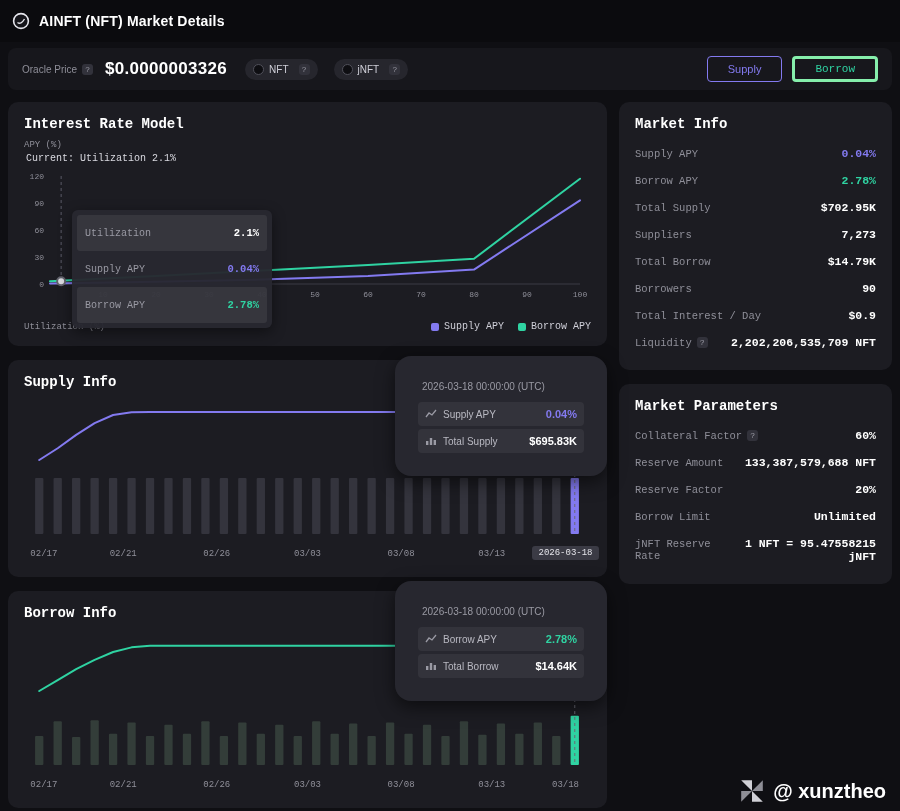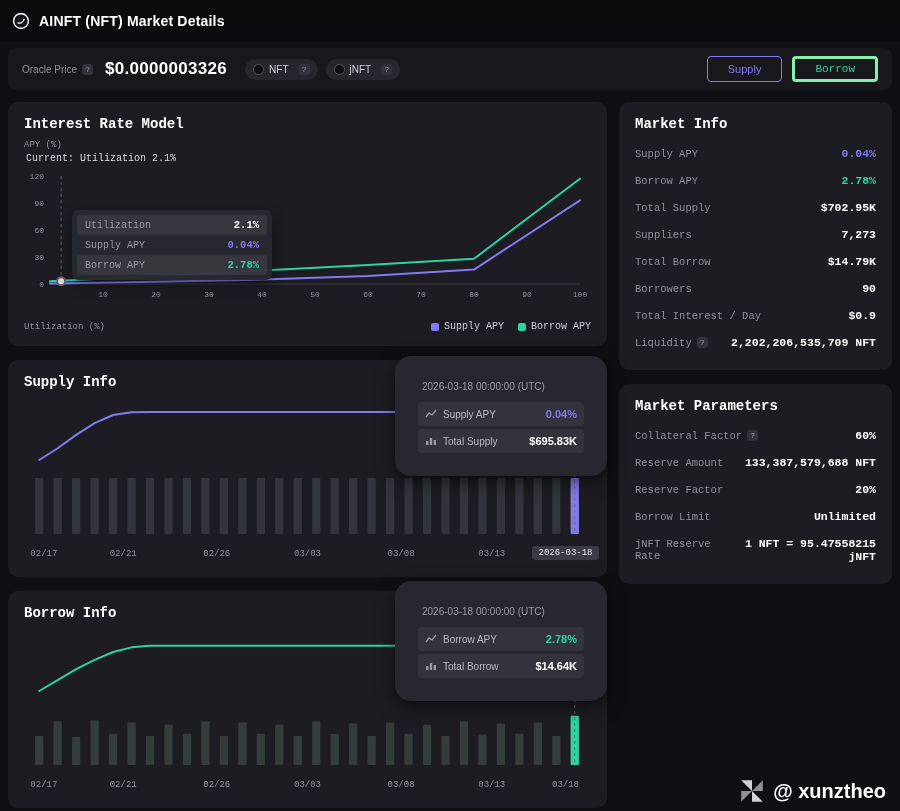--- a/index.html
+++ b/index.html
@@ -11,21 +11,21 @@
     position: relative;
     overflow: hidden;
   }
   .topbar { height: 42px; display: flex; align-items: center; gap: 9px; padding: 0 12px; background: #0b0b0e; }
   .topbar h1 { font-size: 14px; font-weight: bold; color: #ffffff; letter-spacing: .2px; }
 
   .pricebar { margin: 6px 8px 12px; background: #17171c; border-radius: 8px; height: 42px;
     display: flex; align-items: center; padding: 0 14px; gap: 12px; }
   .oracle-label { color: #8f8f99; font-size: 10px; display: flex; align-items: center; }
   .price { font-size: 17px; font-weight: bold; color: #ffffff; letter-spacing: .3px; }
-  .badges { display: flex; gap: 8px; margin-left: 6px; }
+  .badges { display: flex; gap: 16px; margin-left: 6px; }
   .badge { background: #26262d; border-radius: 11px; height: 21px; display: flex; align-items: center; gap: 5px;
     padding: 0 8px; font-size: 10px; color: #cfcfd8; cursor: pointer; }
   .badge-dot { width: 11px; height: 11px; border-radius: 50%; background: #0e0e12; border: 1px solid #50505a; }
   .help { display: inline-flex; width: 11px; height: 11px; border-radius: 3px; background: #32323b; color: #9a9aa4;
     font-size: 8px; align-items: center; justify-content: center; margin-left: 5px; cursor: pointer; flex: none; }
   .actions { margin-left: auto; display: flex; gap: 10px; }
   .btn { background: transparent; border-radius: 4px; font-size: 11px; padding: 4px 20px; cursor: pointer; font-family: inherit; }
   .btn.supply { color: #837af0; border: 1px solid #837af0; }
   .btn.borrow { color: #2fd3a2; border: 3px solid #86efac; font-family: Liberation Mono, monospace; }
 
@@ -37,21 +37,21 @@
   .axis-label { color: #8f8f99; font-size: 9px; }
   .current-label { color: #d9d9e0; font-size: 10px; margin: 3px 0 2px 2px; }
   .chart-footer { display: flex; justify-content: space-between; align-items: flex-end; margin-top: 2px; }
   .legend { display: flex; gap: 14px; }
   .legend-item { display: flex; gap: 5px; align-items: center; font-size: 10px; color: #cfcfd8; cursor: pointer; }
   .legend-swatch { width: 8px; height: 8px; border-radius: 2px; }
 
   .irm-tooltip { position: absolute; left: 64px; top: 108px; width: 200px; background: rgba(40,40,48,.96);
     border-radius: 6px; padding: 5px; box-shadow: 0 4px 14px rgba(0,0,0,.45); z-index: 5; }
   .irm-row { display: flex; justify-content: space-between; align-items: center; font-size: 10px;
-    padding: 4px 8px; border-radius: 3px; color: #9a9aa4; }
+    padding: 12px 8px; border-radius: 3px; color: #9a9aa4; }
   .irm-row:nth-child(odd) { background: rgba(255,255,255,.07); }
   .irm-row b { font-size: 10.5px; }
 
   .xlabels { position: relative; height: 17px; margin-top: 3px; font-size: 9px; color: #8f8f99; }
   .xlabels span { position: absolute; transform: translateX(-50%); top: 3px; white-space: nowrap; }
   .xlabels span.hl { background: #3b3b45; color: #e4e4ea; padding: 2px 6px; border-radius: 3px; top: 0; }
 
   .float-tip { position: absolute; width: 212px; background: #27272f; border-radius: 16px; padding: 23px;
     box-shadow: 0 6px 18px rgba(0,0,0,.55); z-index: 10; }
   .float-tip .ts { color: #9a9aa4; font-size: 10px; padding: 2px 4px 7px; }

